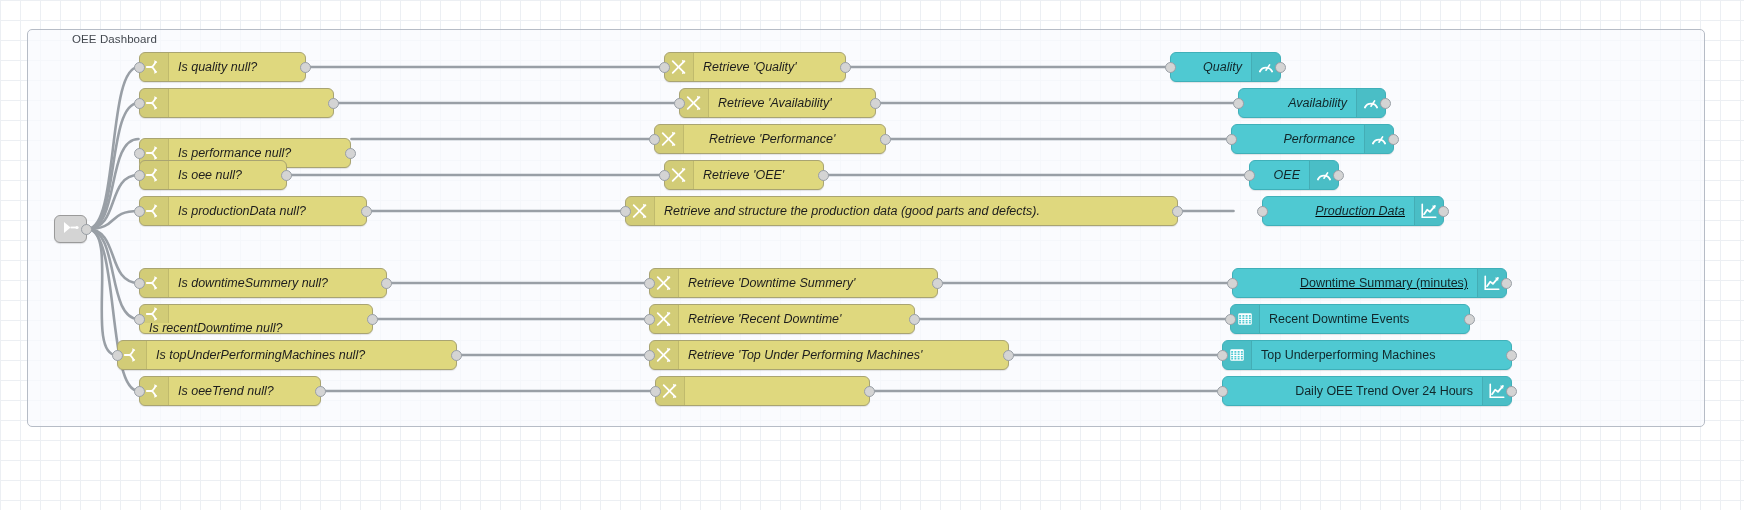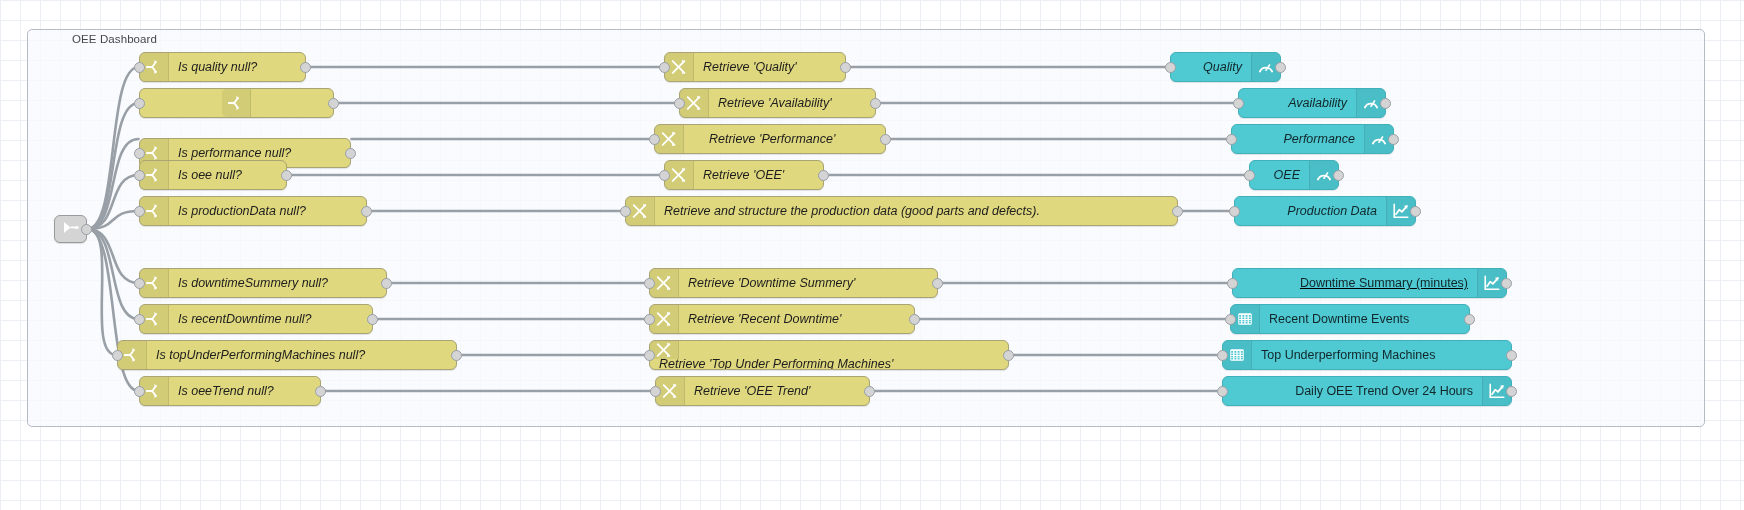--- a/index.html
+++ b/index.html
@@ -61,21 +61,21 @@
   .node {
     position: absolute;
     height: 30px;
     border-radius: 6px;
     border: 1px solid #9b9b8f;
     display: flex;
     align-items: stretch;
     box-shadow: 0 1px 1px rgba(0,0,0,.10);
     overflow: visible;
   }
-  .node.yellow { background: #dfd87e; border-color: #a9a472; justify-content: center; }
+  .node.yellow { background: #dfd87e; border-color: #a9a472; }
   .node.teal   { background: #4fc9d2; border-color: #3fb0b9; }
 
   .node .label {
     flex: 1 1 auto;
     display: flex;
     align-items: center;
     font-size: 12.5px;
     color: #1d1d1d;
     font-style: italic;
     white-space: nowrap;
@@ -340,21 +340,21 @@
             <path d="M3 3.5 L16 16.5" stroke="#fff" stroke-width="2" fill="none" stroke-linecap="round"></path>
             <path d="M16 3.5 L3 16.5" stroke="#fff" stroke-width="2" fill="none" stroke-linecap="round"></path>
             <path d="M13.2 2 L17 3.6 L14.2 6 Z" fill="#fff"></path>
             <path d="M14.2 14 L17 16.4 L13.2 18 Z" fill="#fff"></path>
           </svg>
         </div>
         <div class="label left">Retrieve and structure the production data (good parts and defects).</div>
         <span class="port in"></span>
         <span class="port out"></span>
       </div>
-      <div class="node teal" style="left: 1234px; top: 196px; width: 182px;">
+      <div class="node teal" style="left: 1262px; top: 196px; width: 182px; text-decoration: underline;">
         <div class="label right">Production Data</div>
         <div class="icon-tray right">
           <svg width="18" height="18" viewBox="0 0 20 20">
             <path d="M2.5 2.5 L2.5 17 L17.5 17" stroke="#fff" stroke-width="1.8" fill="none" stroke-linecap="round"></path>
             <path d="M4.5 13.5 L8 8.5 L11 11 L16.5 4.5" stroke="#fff" stroke-width="2" fill="none" stroke-linecap="round" stroke-linejoin="round"></path>
             <path d="M13.2 4.2 L17 4 L16.8 7.8 Z" fill="#fff"></path>
           </svg>
         </div>
         <span class="port in"></span>
         <span class="port out"></span>
@@ -390,21 +390,21 @@
         <div class="icon-tray right">
           <svg width="18" height="18" viewBox="0 0 20 20">
             <path d="M2.5 2.5 L2.5 17 L17.5 17" stroke="#fff" stroke-width="1.8" fill="none" stroke-linecap="round"></path>
             <path d="M4.5 13.5 L8 8.5 L11 11 L16.5 4.5" stroke="#fff" stroke-width="2" fill="none" stroke-linecap="round" stroke-linejoin="round"></path>
             <path d="M13.2 4.2 L17 4 L16.8 7.8 Z" fill="#fff"></path>
           </svg>
         </div>
         <span class="port in"></span>
         <span class="port out"></span>
       </div>
-      <div class="node yellow" style="left: 139px; top: 304px; width: 234px;">
+      <div class="node yellow" style="left: 139px; top: 304px; width: 234px; flex-direction: column;">
         <div class="icon-tray left">
           <svg width="18" height="18" viewBox="0 0 20 20">
             <path d="M2 10 L7 10 C9 10 10 7 12 4.5" stroke="#fff" stroke-width="2" fill="none" stroke-linecap="round"></path>
             <path d="M7 10 C9 10 10 13 12 15.5" stroke="#fff" stroke-width="2" fill="none" stroke-linecap="round"></path>
             <path d="M10.5 2.3 L13.6 4.6 L10.4 6.6 Z" fill="#fff"></path>
             <path d="M10.4 13.4 L13.6 15.4 L10.5 17.7 Z" fill="#fff"></path>
           </svg>
         </div>
         <div class="label left">Is recentDowntime null?</div>
         <span class="port in"></span>
@@ -457,21 +457,21 @@
             <path d="M2 10 L7 10 C9 10 10 7 12 4.5" stroke="#fff" stroke-width="2" fill="none" stroke-linecap="round"></path>
             <path d="M7 10 C9 10 10 13 12 15.5" stroke="#fff" stroke-width="2" fill="none" stroke-linecap="round"></path>
             <path d="M10.5 2.3 L13.6 4.6 L10.4 6.6 Z" fill="#fff"></path>
             <path d="M10.4 13.4 L13.6 15.4 L10.5 17.7 Z" fill="#fff"></path>
           </svg>
         </div>
         <div class="label left">Is topUnderPerformingMachines null?</div>
         <span class="port in"></span>
         <span class="port out"></span>
       </div>
-      <div class="node yellow" style="left: 649px; top: 340px; width: 360px; flex-direction: column;">
+      <div class="node yellow" style="left: 649px; top: 340px; width: 360px;">
         <div class="icon-tray left">
           <svg width="18" height="18" viewBox="0 0 20 20">
             <path d="M3 3.5 L16 16.5" stroke="#fff" stroke-width="2" fill="none" stroke-linecap="round"></path>
             <path d="M16 3.5 L3 16.5" stroke="#fff" stroke-width="2" fill="none" stroke-linecap="round"></path>
             <path d="M13.2 2 L17 3.6 L14.2 6 Z" fill="#fff"></path>
             <path d="M14.2 14 L17 16.4 L13.2 18 Z" fill="#fff"></path>
           </svg>
         </div>
         <div class="label left">Retrieve 'Top Under Performing Machines'</div>
         <span class="port in"></span>
@@ -520,21 +520,20 @@
       </div>
       <div class="node yellow" style="left: 655px; top: 376px; width: 215px;">
         <div class="icon-tray left">
           <svg width="18" height="18" viewBox="0 0 20 20">
             <path d="M3 3.5 L16 16.5" stroke="#fff" stroke-width="2" fill="none" stroke-linecap="round"></path>
             <path d="M16 3.5 L3 16.5" stroke="#fff" stroke-width="2" fill="none" stroke-linecap="round"></path>
             <path d="M13.2 2 L17 3.6 L14.2 6 Z" fill="#fff"></path>
             <path d="M14.2 14 L17 16.4 L13.2 18 Z" fill="#fff"></path>
           </svg>
         </div>
-        <div class="label left">Retrieve 'OEE Trend'</div>
         <span class="port in"></span>
         <span class="port out"></span>
       </div>
       <div class="node teal" style="left: 1222px; top: 376px; width: 290px;">
         <div class="label right plain">Daily OEE Trend Over 24 Hours</div>
         <div class="icon-tray right">
           <svg width="18" height="18" viewBox="0 0 20 20">
             <path d="M2.5 2.5 L2.5 17 L17.5 17" stroke="#fff" stroke-width="1.8" fill="none" stroke-linecap="round"></path>
             <path d="M4.5 13.5 L8 8.5 L11 11 L16.5 4.5" stroke="#fff" stroke-width="2" fill="none" stroke-linecap="round" stroke-linejoin="round"></path>
             <path d="M13.2 4.2 L17 4 L16.8 7.8 Z" fill="#fff"></path>

